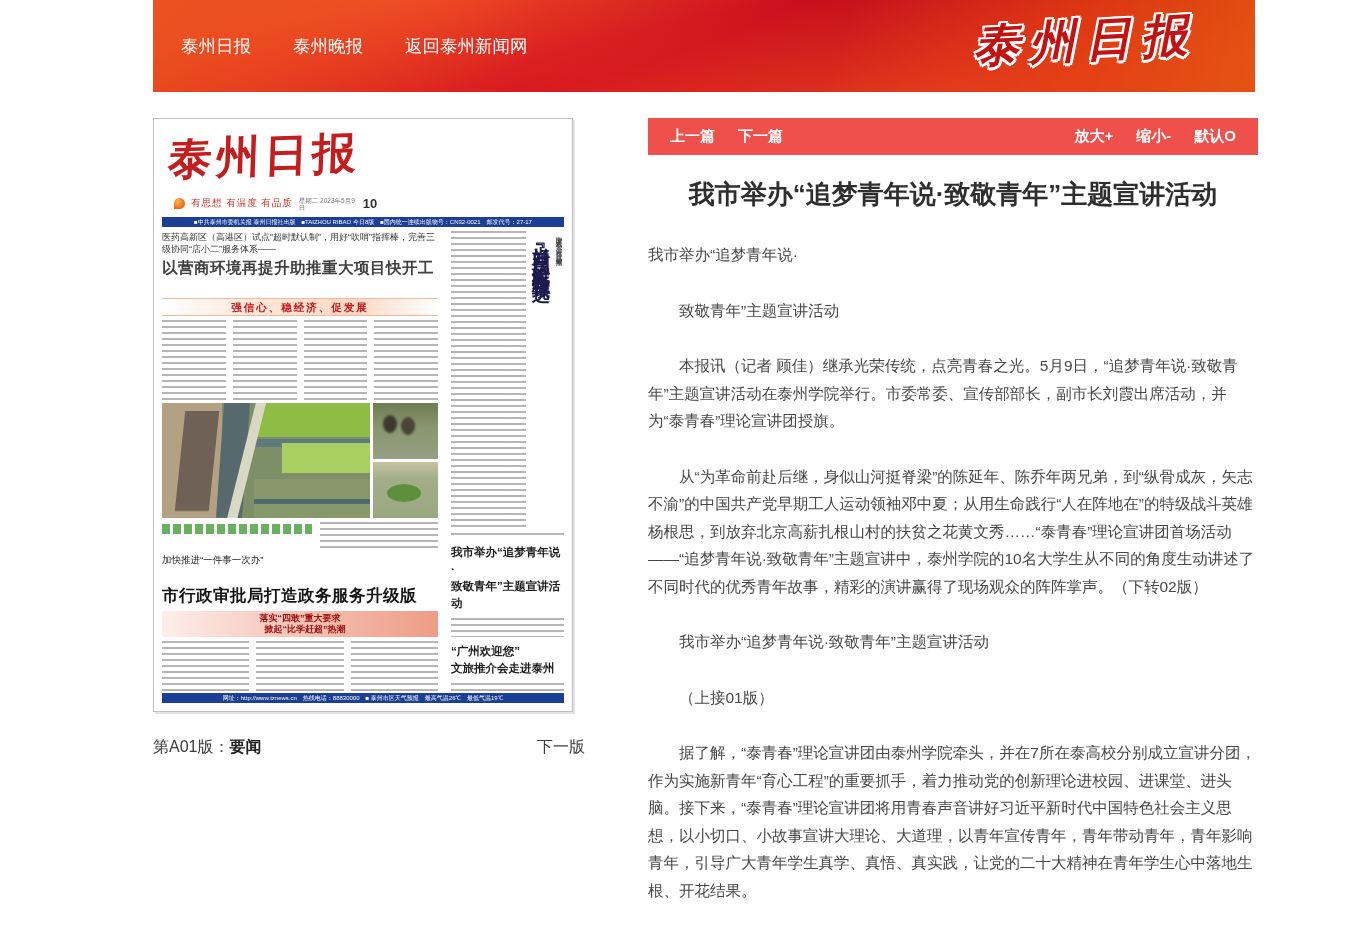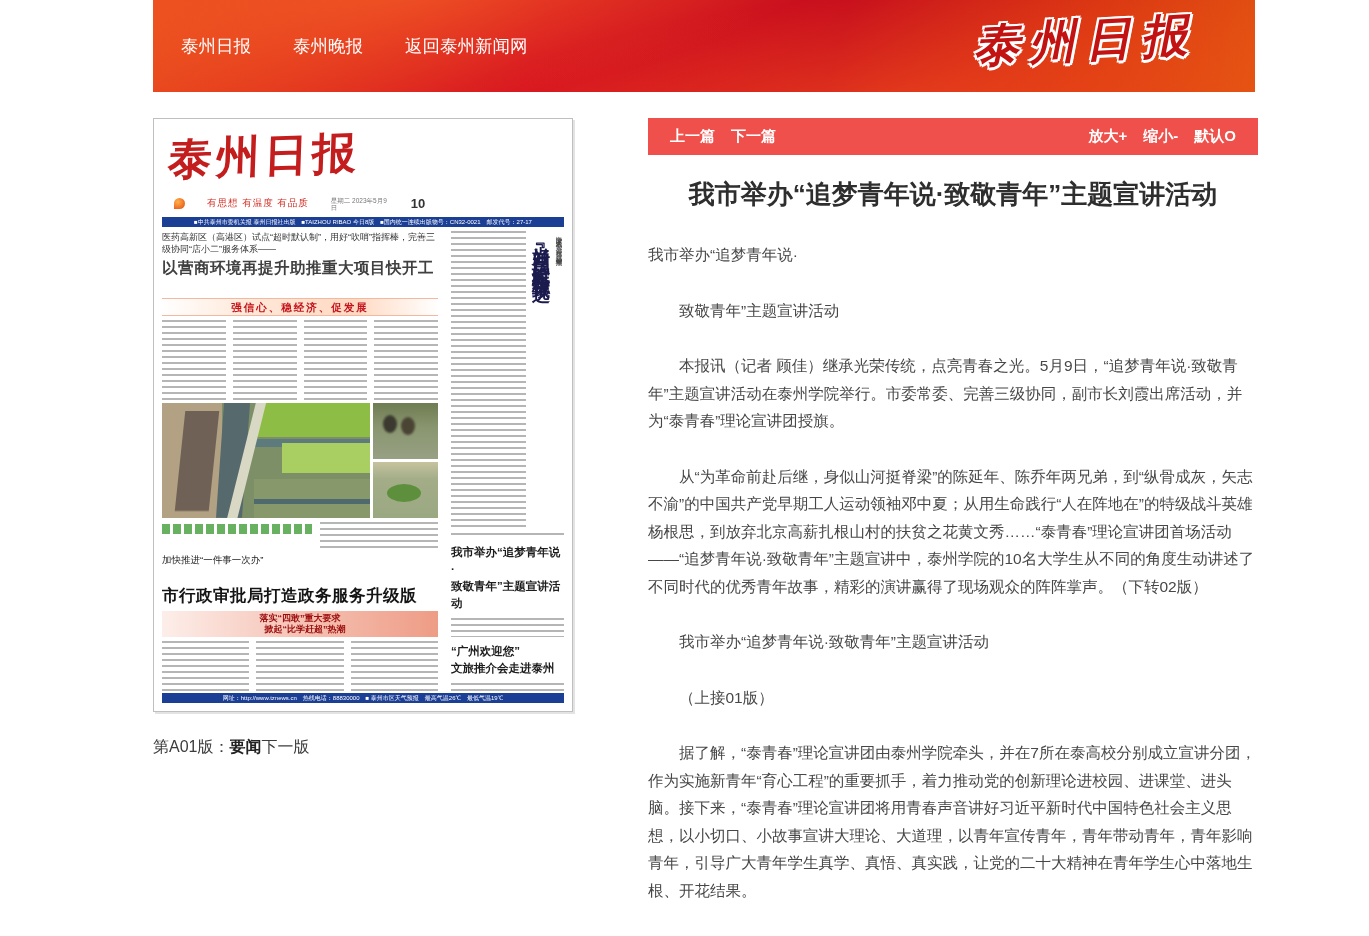--- a/index.html
+++ b/index.html
@@ -29,21 +29,21 @@
   .left-col { width:432px; flex:none; }
   .right-col { margin-left:63px; width:610px; flex:none; }
 
   
   .paper { width:420px; height:594px; background:#fff; border:1px solid #bfbfbf;
     box-shadow:2px 2px 0 #e3e3e3; padding:8px; display:flex; flex-direction:column; cursor:pointer;
     font-family:"Liberation Sans", sans-serif; }
   .mast { position:relative; height:88px; flex:none; }
   .mast-name { position:absolute; left:6px; top:0; font-family:"DejaVu Serif", serif; font-weight:bold;
     font-size:44px; color:#c41d1d; letter-spacing:4px; transform:rotate(-2deg) skewX(-4deg); }
-  .mast-sub { position:absolute; left:12px; bottom:4px; display:flex; align-items:center; gap:22px; }
+  .mast-sub { position:absolute; left:12px; bottom:4px; display:flex; align-items:center; gap:6px; }
   .mast-dot { width:11px; height:11px; border-radius:50% 50% 50% 0;
     background:radial-gradient(circle at 35% 35%, #ffb24a, #e2490f); }
   .mast-slogan { color:#cf2a20; font-size:9.5px; letter-spacing:1px; }
   .mast-date { color:#777; font-size:6.5px; line-height:7px; width:58px; }
   .mast-pageno { color:#333; font-size:13px; font-weight:bold; }
   .mast-banner { position:absolute; right:0; top:2px; width:196px; height:82px; overflow:hidden;
     background:linear-gradient(180deg,#bcd8f0 0%,#e8f3fb 48%,#f6e3d2 70%,#f3d3bd 100%); }
   .mast-ribbon { margin:10px auto 0; width:fit-content; max-width:180px; background:#cf1420; color:#fff;
     font-size:6.5px; line-height:9px; padding:0 4px; white-space:nowrap; }
   .mast-bigslogan { text-align:center; margin-top:4px; font-size:13px; font-weight:bold; color:#c0181c;
@@ -113,29 +113,29 @@
     line-height:22px; }
   .v-sub { writing-mode:vertical-rl; font-size:6.5px; color:#444; letter-spacing:1px; margin-left:2px;
     line-height:10px; }
   .bridge { height:12px; margin-top:4px; }
   .s3-headline, .s4-headline { margin-top:6px; font-size:11.5px; font-weight:bold; color:#1d1d1d;
     line-height:17px; white-space:pre-line; }
   .gap-ft1 { height:52px; margin-top:6px; }
   .gap-ft2 { height:26px; margin-top:6px; }
 
   
-  .pager { margin-top:25px; width:432px; display:flex; justify-content:flex-start; align-items:center;
+  .pager { margin-top:25px; width:432px; display:flex; justify-content:space-between; align-items:center;
     font-size:16px; color:#3c3c3c; }
   .pager b { color:#222; }
   .pager a { color:#3c3c3c; text-decoration:none; cursor:pointer; }
 
   
   .toolbar { height:37px; background:#f0504b; display:flex; justify-content:space-between; align-items:center;
     padding:0 22px; color:#fff; font-weight:bold; font-size:15px; }
-  .toolbar .grp { display:flex; gap:16px; }
+  .toolbar .grp { display:flex; gap:23px; }
   .toolbar a { color:#fff; text-decoration:none; cursor:pointer; }
   .article-title { margin:20px auto 0; width:598px; text-align:center; font-size:26px; font-weight:bold;
     color:#2e2e2e; line-height:38px; }
   .article-body { margin-top:20px; width:612px; font-size:15.5px; color:#474747; }
   .article-body p { line-height:27.5px; margin-top:28px; text-indent:2em; }
   .article-body p.noindent { text-indent:0; }
 </style>
 </head>
 <body>
 
@@ -252,21 +252,21 @@
           <a>缩小-</a>
           <a>默认O</a>
         </div>
       </div>
 
       <h1 class="article-title">我市举办“追梦青年说·致敬青年”主题宣讲活动</h1>
 
       <div class="article-body">
         <p class="noindent">我市举办“追梦青年说·</p>
         <p>致敬青年”主题宣讲活动</p>
-        <p>本报讯（记者 顾佳）继承光荣传统，点亮青春之光。5月9日，“追梦青年说·致敬青年”主题宣讲活动在泰州学院举行。市委常委、完善三级协同，副市长刘霞出席活动，并为“泰青春”理论宣讲团授旗。</p>
+        <p>本报讯（记者 顾佳）继承光荣传统，点亮青春之光。5月9日，“追梦青年说·致敬青年”主题宣讲活动在泰州学院举行。市委常委、宣传部部长，副市长刘霞出席活动，并为“泰青春”理论宣讲团授旗。</p>
         <p>从“为革命前赴后继，身似山河挺脊梁”的陈延年、陈乔年两兄弟，到“纵骨成灰，矢志不渝”的中国共产党早期工人运动领袖邓中夏；从用生命践行“人在阵地在”的特级战斗英雄杨根思，到放弃北京高薪扎根山村的扶贫之花黄文秀……“泰青春”理论宣讲团首场活动——“追梦青年说·致敬青年”主题宣讲中，泰州学院的10名大学生从不同的角度生动讲述了不同时代的优秀青年故事，精彩的演讲赢得了现场观众的阵阵掌声。（下转02版）</p>
         <p>我市举办“追梦青年说·致敬青年”主题宣讲活动</p>
         <p>（上接01版）</p>
         <p>据了解，“泰青春”理论宣讲团由泰州学院牵头，并在7所在泰高校分别成立宣讲分团，作为实施新青年“育心工程”的重要抓手，着力推动党的创新理论进校园、进课堂、进头脑。接下来，“泰青春”理论宣讲团将用青春声音讲好习近平新时代中国特色社会主义思想，以小切口、小故事宣讲大理论、大道理，以青年宣传青年，青年带动青年，青年影响青年，引导广大青年学生真学、真悟、真实践，让党的二十大精神在青年学生心中落地生根、开花结果。</p>
       </div>
     </div>
 
   </div>
 </div>
 

